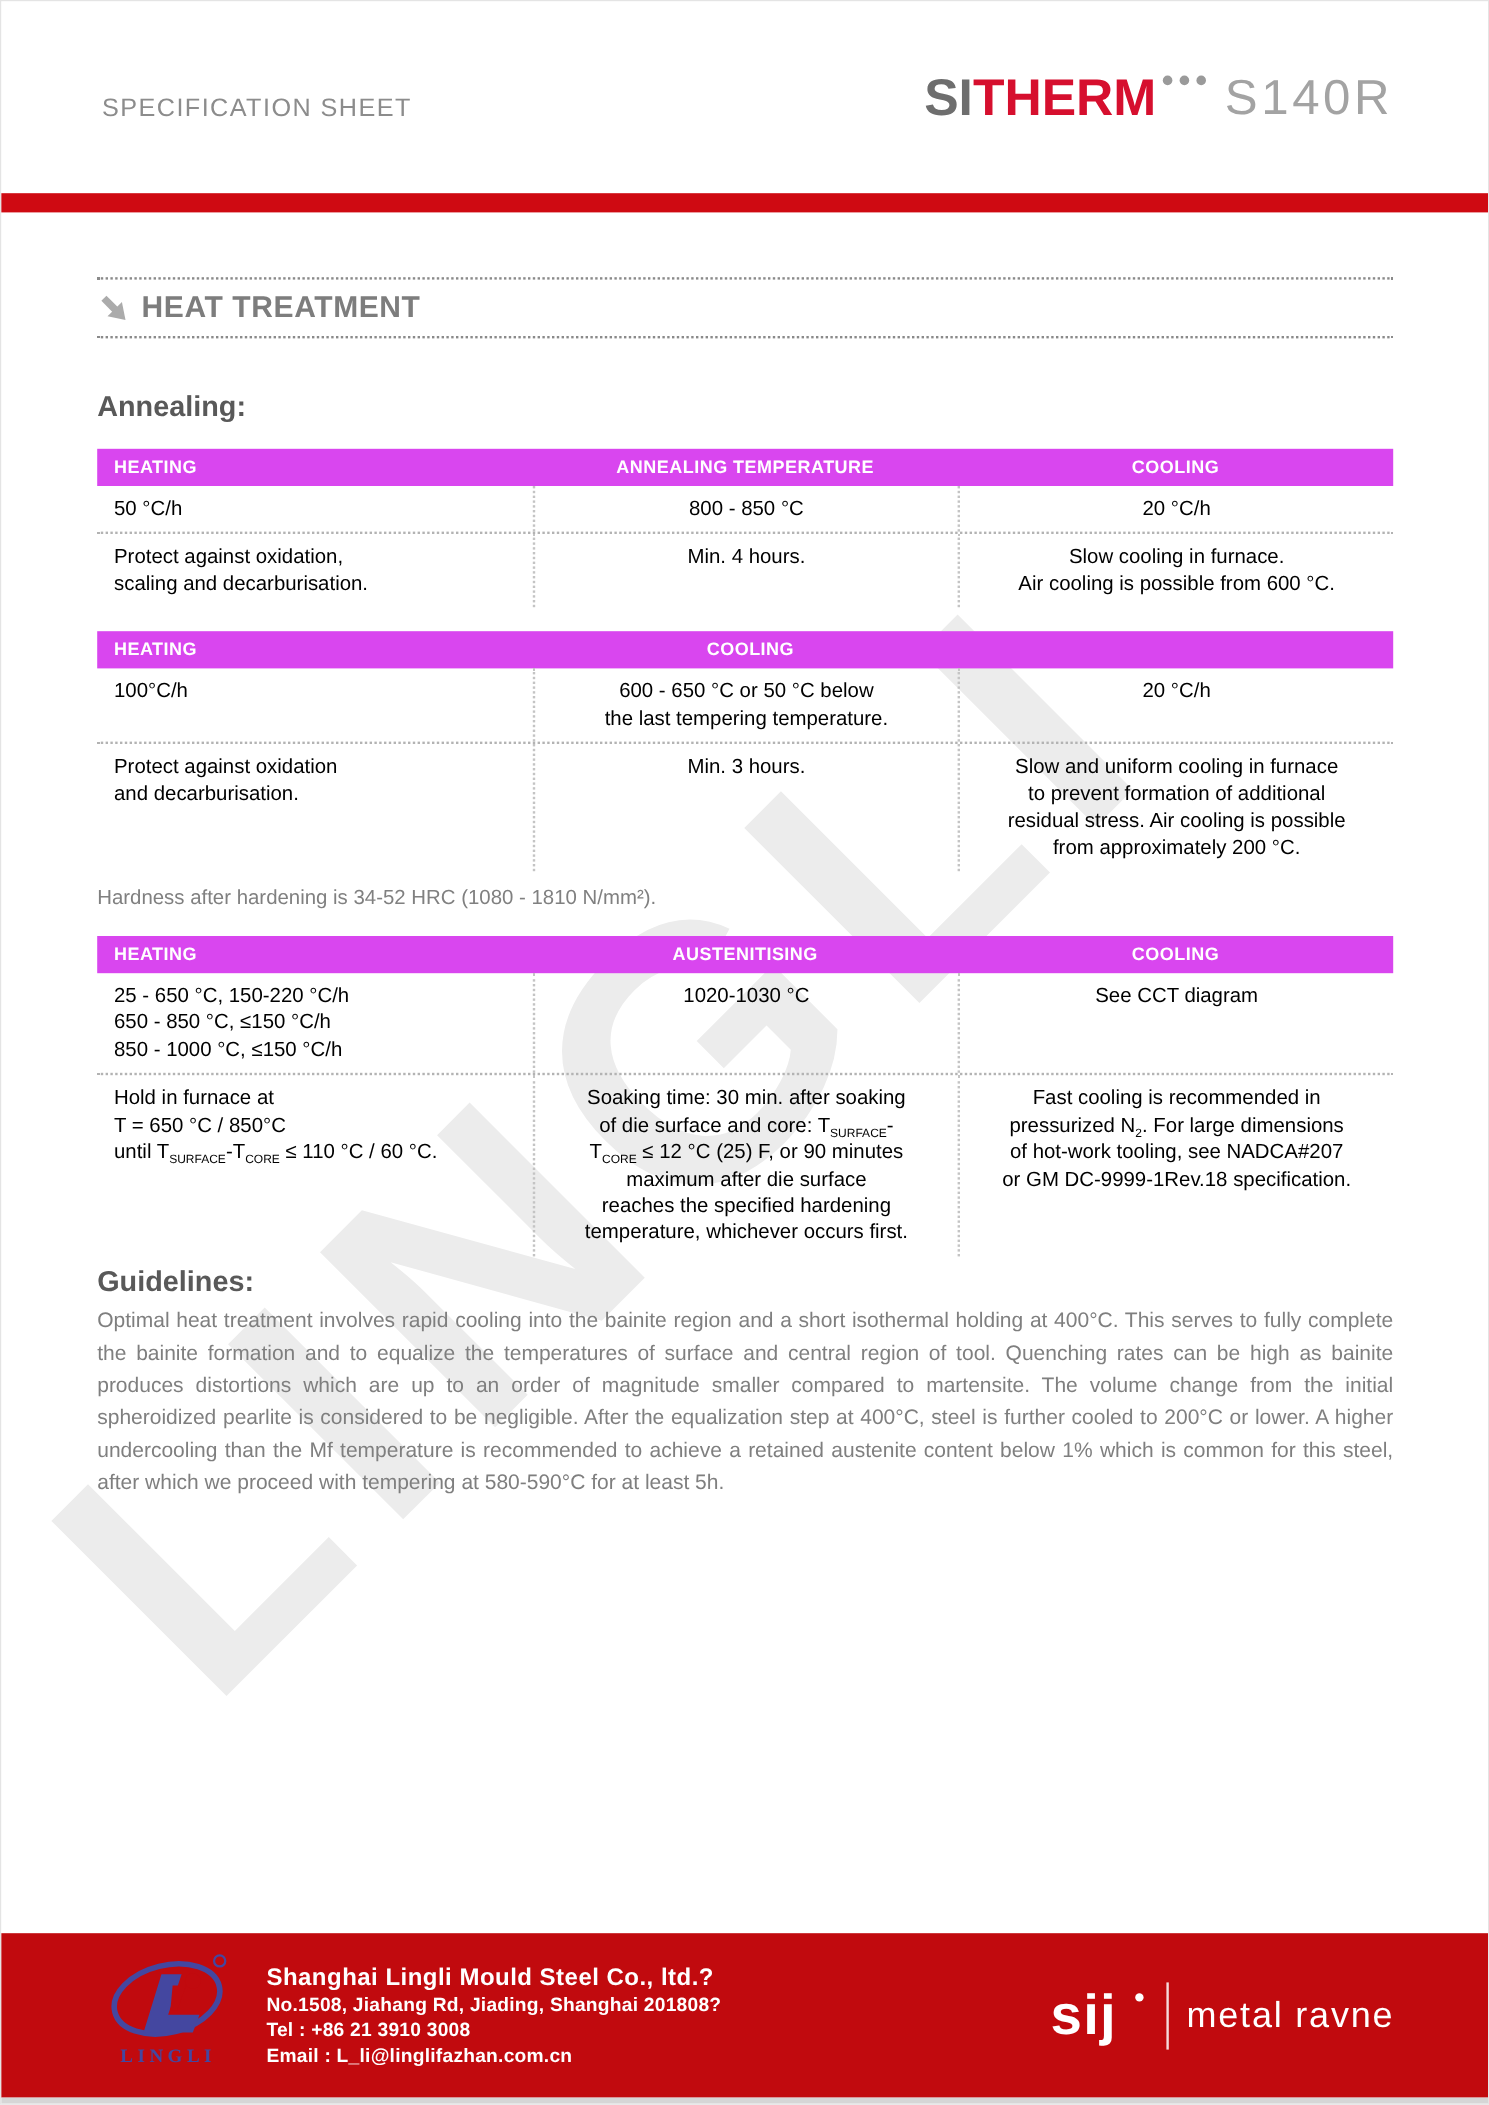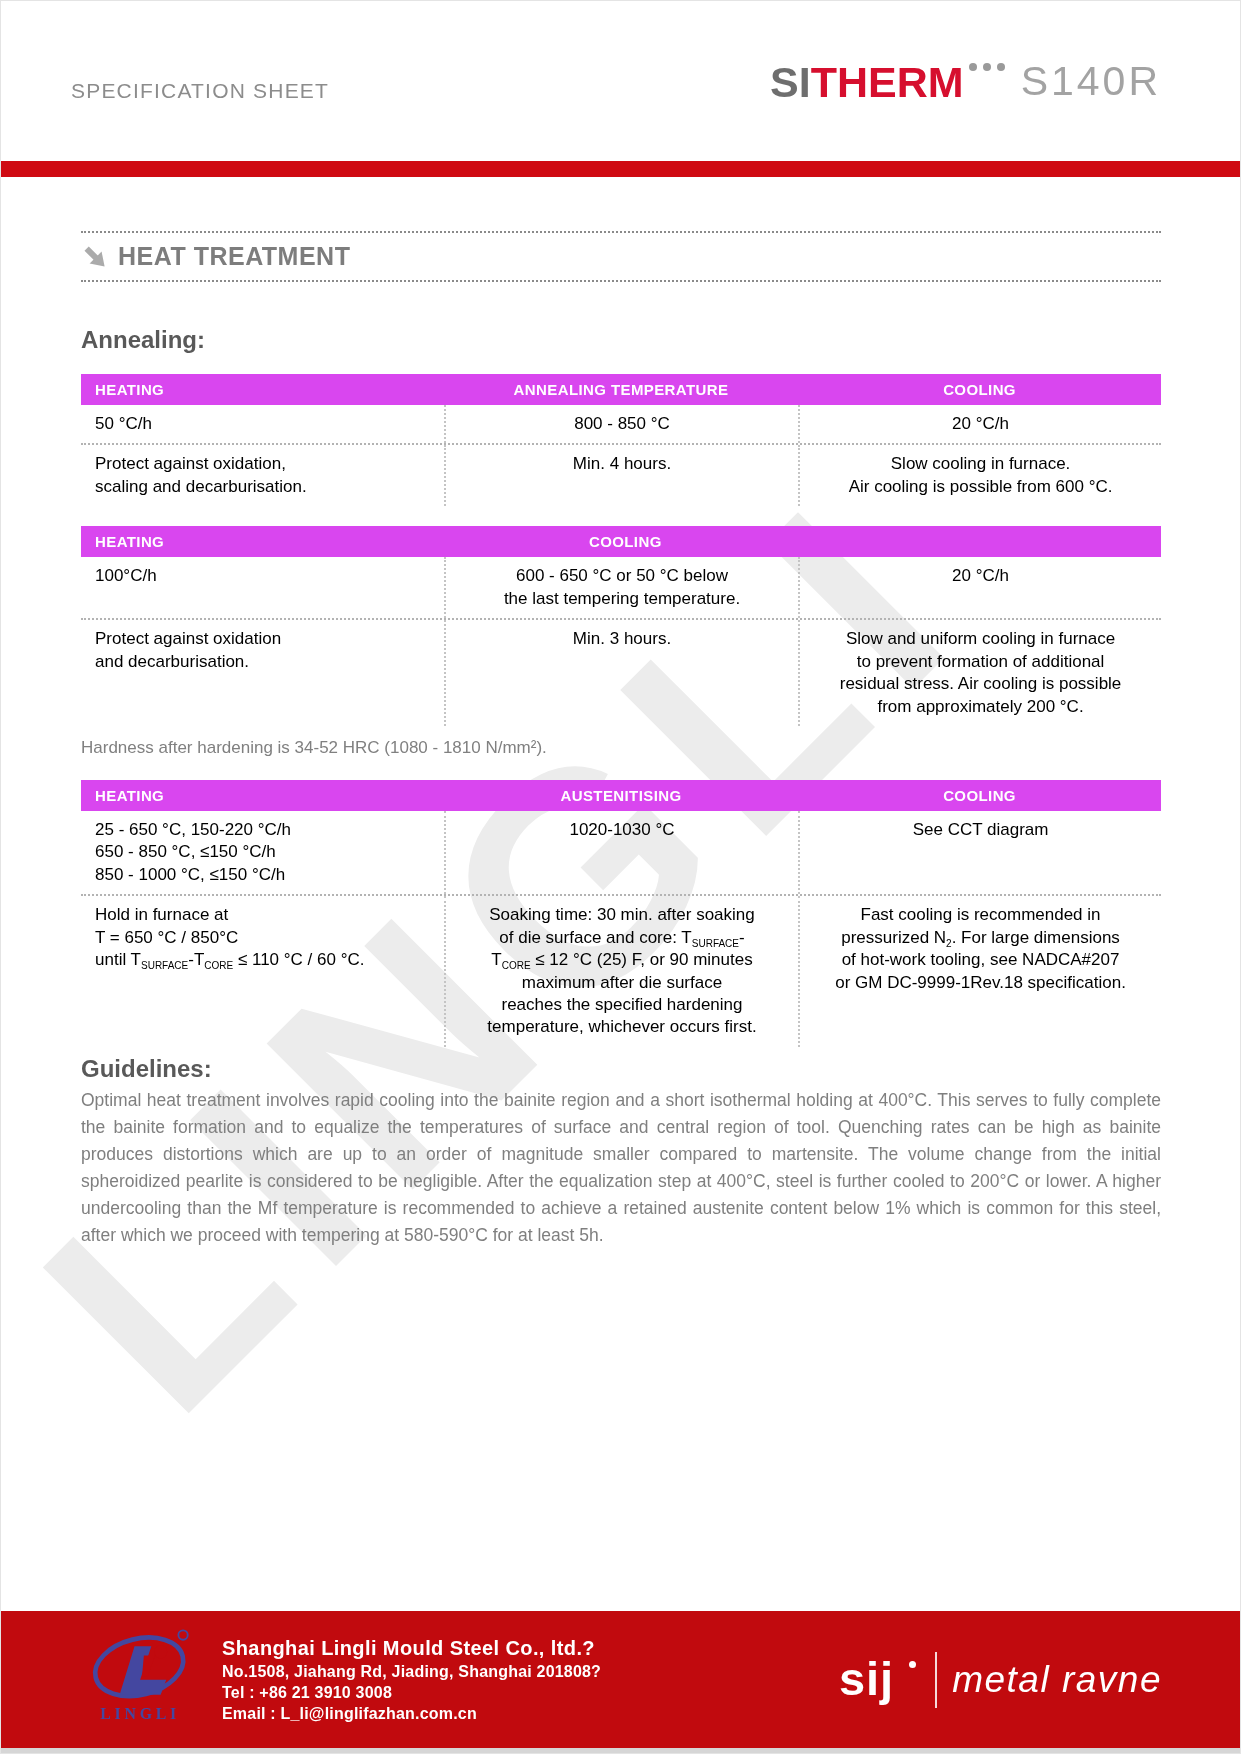--- a/index.html
+++ b/index.html
@@ -13,21 +13,21 @@
   
   .watermark {
     position:absolute; left:100px; top:1180px; z-index:0;
     font-size:300px; font-weight:700; letter-spacing:25px; white-space:nowrap;
     color:#ececec; transform:rotate(-45deg); transform-origin:0 50%;
     user-select:none;
   }
 
   
   .sheet-title {
-    position:absolute; left:70px; top:78px; z-index:1;
+    position:absolute; left:84px; top:78px; z-index:1;
     font-size:21px; color:#8c8c8c; letter-spacing:1.2px;
   }
   .brand { position:absolute; right:79px; top:60px; z-index:1; display:flex; align-items:flex-start; }
   .b-si   { font-size:43px; font-weight:800; color:#6e6e6e; line-height:1; }
   .b-therm{ font-size:43px; font-weight:800; color:#d60f2e; line-height:1; }
   .b-dots { display:flex; gap:6px; margin:2px 6px 0 5px; }
   .b-dots i { width:8px; height:8px; border-radius:50%; background:#9a9a9a; display:block; }
   .b-model{ font-size:41px; font-weight:400; color:#a3a3a3; letter-spacing:3px; margin-left:10px; line-height:1; }
 
   .red-bar { position:absolute; left:0; top:160px; width:100%; height:16px; background:#cf0a12; z-index:1; }
@@ -75,21 +75,21 @@
   .footer { position:absolute; left:0; top:1610px; width:100%; height:137px; background:#c10a0e; z-index:2; }
   .footer-inner { display:flex; align-items:center; height:100%; padding:0 78px 0 85px; }
   .lingli-logo { flex:0 0 auto; }
   .company { margin-left:24px; color:#ffffff; }
   .co-name { font-size:20px; font-weight:700; letter-spacing:0.4px; }
   .co-line { font-size:16px; font-weight:700; margin-top:3px; letter-spacing:0.2px; }
   .sij-logo { margin-left:auto; display:flex; align-items:center; gap:15px; color:#ffffff; }
   .sij-word { font-size:47px; font-weight:700; line-height:0.9; letter-spacing:1px; }
   .sij-dot  { width:7px; height:7px; border-radius:50%; background:#ffffff; transform:translateY(-15px); }
   .sij-div  { width:2px; height:56px; background:rgba(255,255,255,0.85); margin-left:4px; }
-  .mr-word  { font-size:37px; font-weight:400; letter-spacing:1.5px;font-style:italic; }
+  .mr-word  { font-size:30px; font-weight:400; letter-spacing:1.5px; }
   .bottom-strip { position:absolute; left:0; top:1747px; width:100%; height:7px; background:#d6d6d6; z-index:2; }
 </style>
 </head>
 <body>
 
 <div class="page">
 
   <div class="watermark">LINGLI</div>
 
   <div class="sheet-title">SPECIFICATION SHEET</div>

